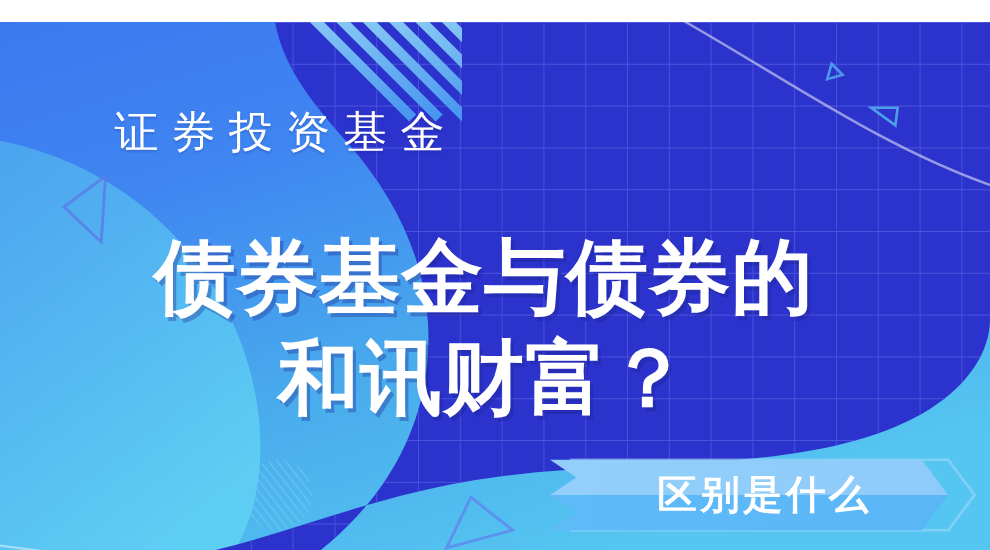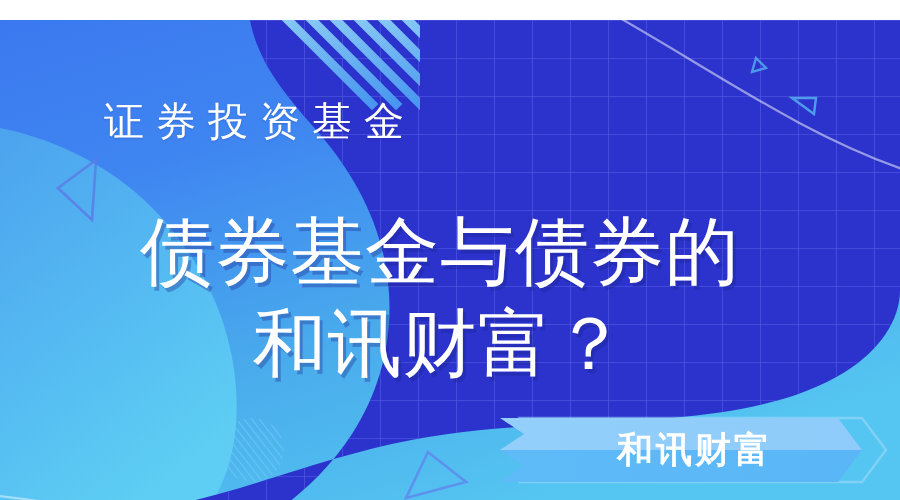--- a/index.html
+++ b/index.html
@@ -36,21 +36,21 @@
   }
   .txt-title {
     position: absolute;
     left: 0;
     top: 186px;
     width: 880px;
     text-align: center;
     color: #ffffff;
     font-size: 74px;
     line-height: 92px;
-    font-weight: 400;
+    font-weight: 700;
     letter-spacing: 1px;
     white-space: nowrap;
     text-shadow: 3px 4px 0 rgba(26,34,140,0.33);
   }
   .txt-title .line2 { display: block; }
   .txt-brand {
     position: absolute;
     left: 560px;
     top: 406px;
     width: 270px;
@@ -179,15 +179,15 @@
     </g>
   </svg>
 
   <div class="txt-subtitle">证券投资基金</div>
 
   <div class="txt-title">
     <span class="line1">债券基金与债券的</span>
     <span class="line2">和讯财富？</span>
   </div>
 
-  <div class="txt-brand">和讯财富</div>
+  <div class="txt-brand">区别是什么</div>
 
 </div>
 
 </body></html>

